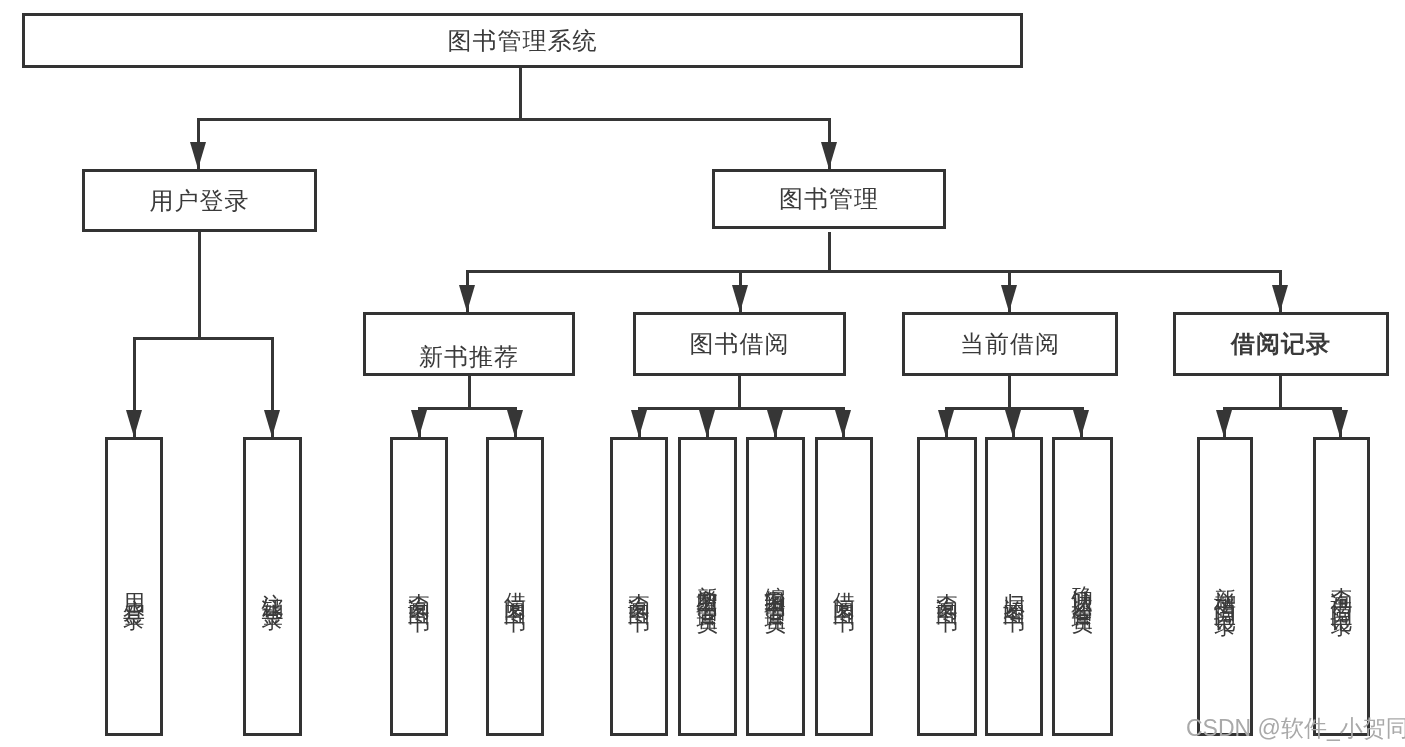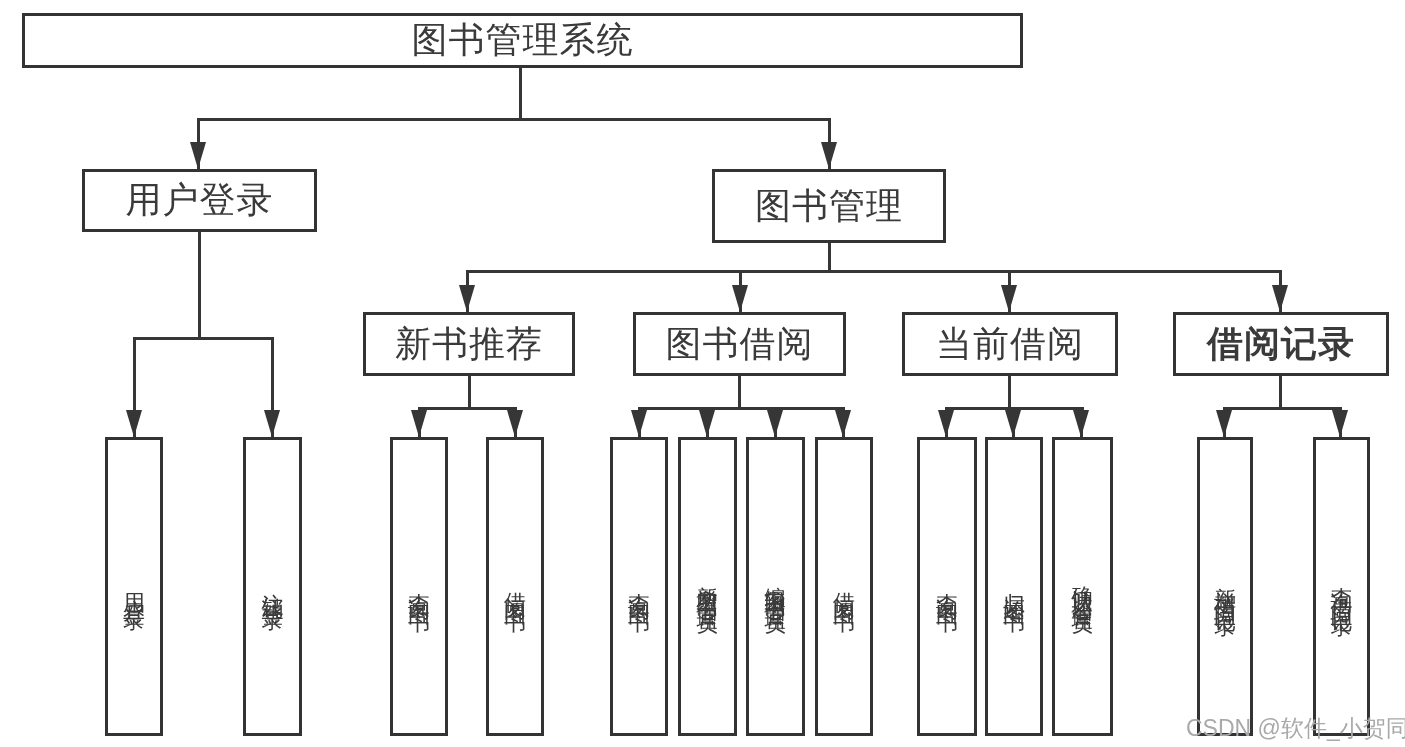--- a/index.html
+++ b/index.html
@@ -15,21 +15,21 @@
     position: absolute;
     box-sizing: border-box;
     background: #ffffff;
     border: 3px solid #333333;
     display: flex;
     align-items: center;
     justify-content: center;
     color: #3a3a3a;
     z-index: 2;
   }
-  .h-box { font-size: 36px; letter-spacing: 1px; }
+  .h-box { font-size: 24px; letter-spacing: 1px; }
   .v-box span {
     writing-mode: vertical-rl;
     text-orientation: mixed;
     font-size: 22px;
     letter-spacing: 6px;
     line-height: 1;
     color: #3a3a3a;
   }
   .v-box.long span { letter-spacing: 4px; font-size: 21px; }
   .line {
@@ -67,21 +67,21 @@
   <div class="line" style="left:519px; top:68px; width:3px; height:50px;"></div>
   <div class="line" style="left:197px; top:118px; width:634px; height:3px;"></div>
   <div class="line" style="left:197px; top:118px; width:3px; height:51px;"></div>
   <div class="arrowhead" style="left:190px; top:142px;"></div>
   <div class="line" style="left:828px; top:118px; width:3px; height:51px;"></div>
   <div class="arrowhead" style="left:821px; top:142px;"></div>
 
   <div class="box h-box" style="left:82px; top:169px; width:235px; height:63px;">
     <span>用户登录</span>
   </div>
-  <div class="box h-box" style="left:712px; top:169px; width:234px; height:74px;">
+  <div class="box h-box" style="left:712px; top:169px; width:234px; height:60px;">
     <span>图书管理</span>
   </div>
 
   <div class="line" style="left:198px; top:232px; width:3px; height:105px;"></div>
   <div class="line" style="left:133px; top:337px; width:141px; height:3px;"></div>
   <div class="line" style="left:133px; top:337px; width:3px; height:100px;"></div>
   <div class="arrowhead" style="left:126px; top:410px;"></div>
   <div class="line" style="left:271px; top:337px; width:3px; height:100px;"></div>
   <div class="arrowhead" style="left:264px; top:410px;"></div>
 
@@ -89,21 +89,21 @@
   <div class="line" style="left:466px; top:270px; width:815px; height:3px;"></div>
   <div class="line" style="left:466px; top:270px; width:3px; height:42px;"></div>
   <div class="arrowhead" style="left:459px; top:285px;"></div>
   <div class="line" style="left:739px; top:270px; width:3px; height:42px;"></div>
   <div class="arrowhead" style="left:732px; top:285px;"></div>
   <div class="line" style="left:1008px; top:270px; width:3px; height:42px;"></div>
   <div class="arrowhead" style="left:1001px; top:285px;"></div>
   <div class="line" style="left:1279px; top:270px; width:3px; height:42px;"></div>
   <div class="arrowhead" style="left:1272px; top:285px;"></div>
 
-  <div class="box h-box" style="left:363px; top:312px; width:212px; height:64px;">
+  <div class="box h-box" style="left:363px; top:312px; width:212px; height:64px;align-items:flex-end;">
     <span>新书推荐</span>
   </div>
   <div class="box h-box" style="left:633px; top:312px; width:213px; height:64px;text-align:center;">
     <span>图书借阅</span>
   </div>
   <div class="box h-box" style="left:902px; top:312px; width:216px; height:64px;">
     <span>当前借阅</span>
   </div>
   <div class="box h-box" style="left:1173px; top:312px; width:216px; height:64px;font-weight:bold;">
     <span>借阅记录</span>

